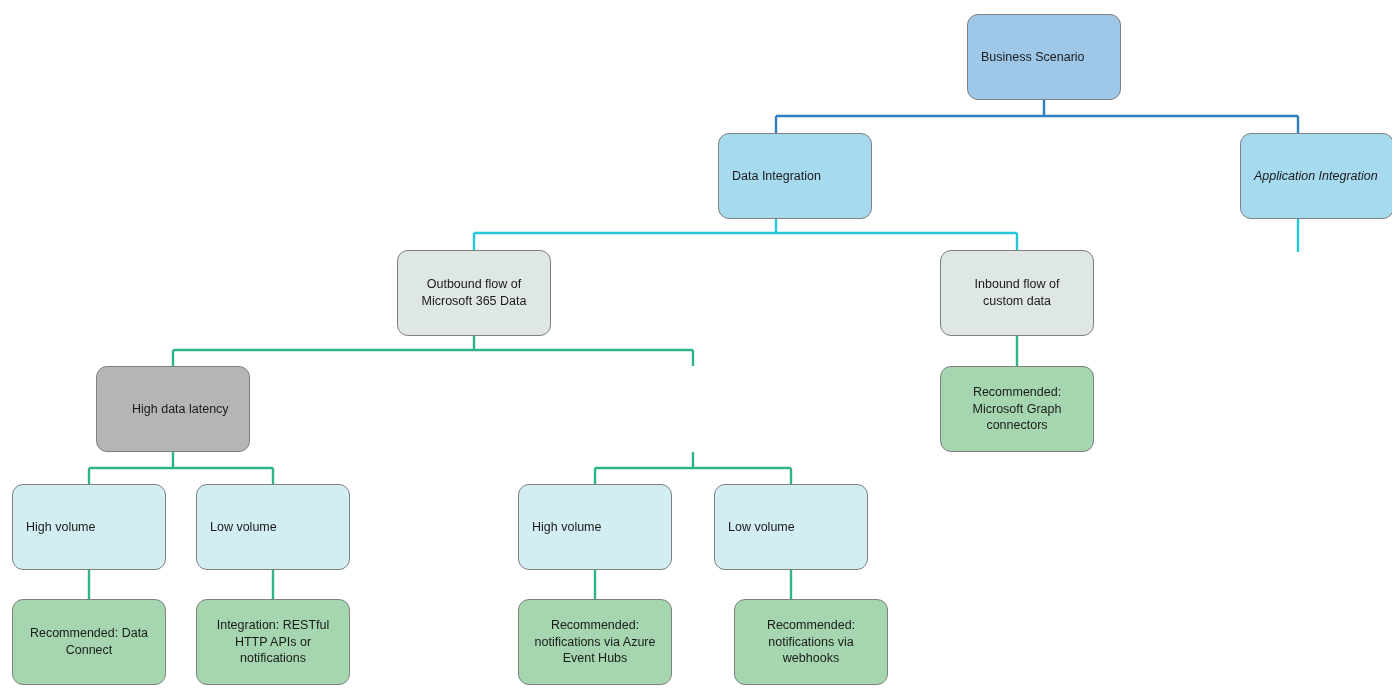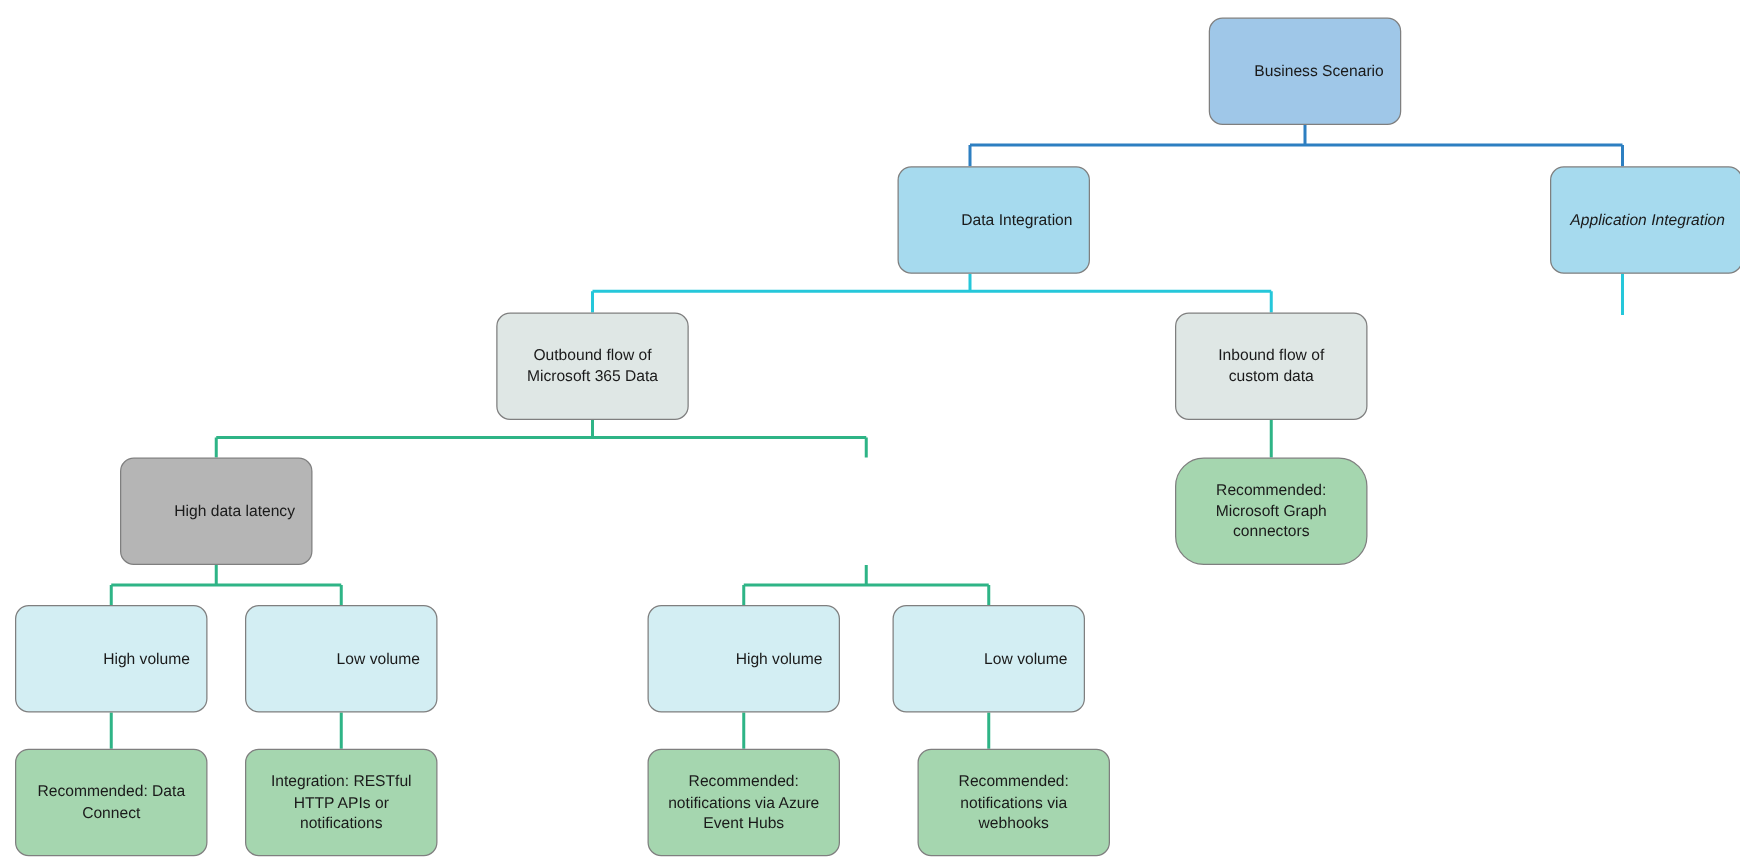--- a/index.html
+++ b/index.html
@@ -27,21 +27,21 @@
   }
   .node {
     position: absolute;
     width: 154px;
     height: 86px;
     box-sizing: border-box;
     border: 1.4px solid var(--node-border, #7f7f7f);
     border-radius: 11px;
     display: flex;
     align-items: center;
-    justify-content: flex-end;
+    justify-content: flex-start;
     text-align: center;
     padding: 6px 13px;
     font-size: 12.5px;
     line-height: 1.35;
     color: var(--text, #1a1a1a);
   }
   .node.root      { background: var(--node-root-fill, #9fc7e8); }
   .node.branch    { background: var(--node-branch-fill, #a6daee); margin-left: 19px; }
   .node.neutral   { background: var(--node-neutral-fill, #dfe7e5); }
   .node.gray      { background: var(--node-gray-fill, #b5b5b5); }
@@ -82,21 +82,21 @@
   <div class="node neutral" style="left:940px; top:250px;">
     <span>Inbound flow of custom data</span>
   </div>
 
 
   <div class="node gray" style="left:96px; top:366px;padding-left:35px;">
     <span>High data latency</span>
   </div>
 
 
-  <div class="node recommend" style="left:940px; top:366px;border-radius:23px;">
+  <div class="node recommend" style="left:940px; top:366px;">
     <span>Recommended: Microsoft Graph connectors</span>
   </div>
 
   <div class="node option" style="left:12px; top:484px;">
     <span>High volume</span>
   </div>
 
   <div class="node option" style="left:196px; top:484px;">
     <span>Low volume</span>
   </div>

